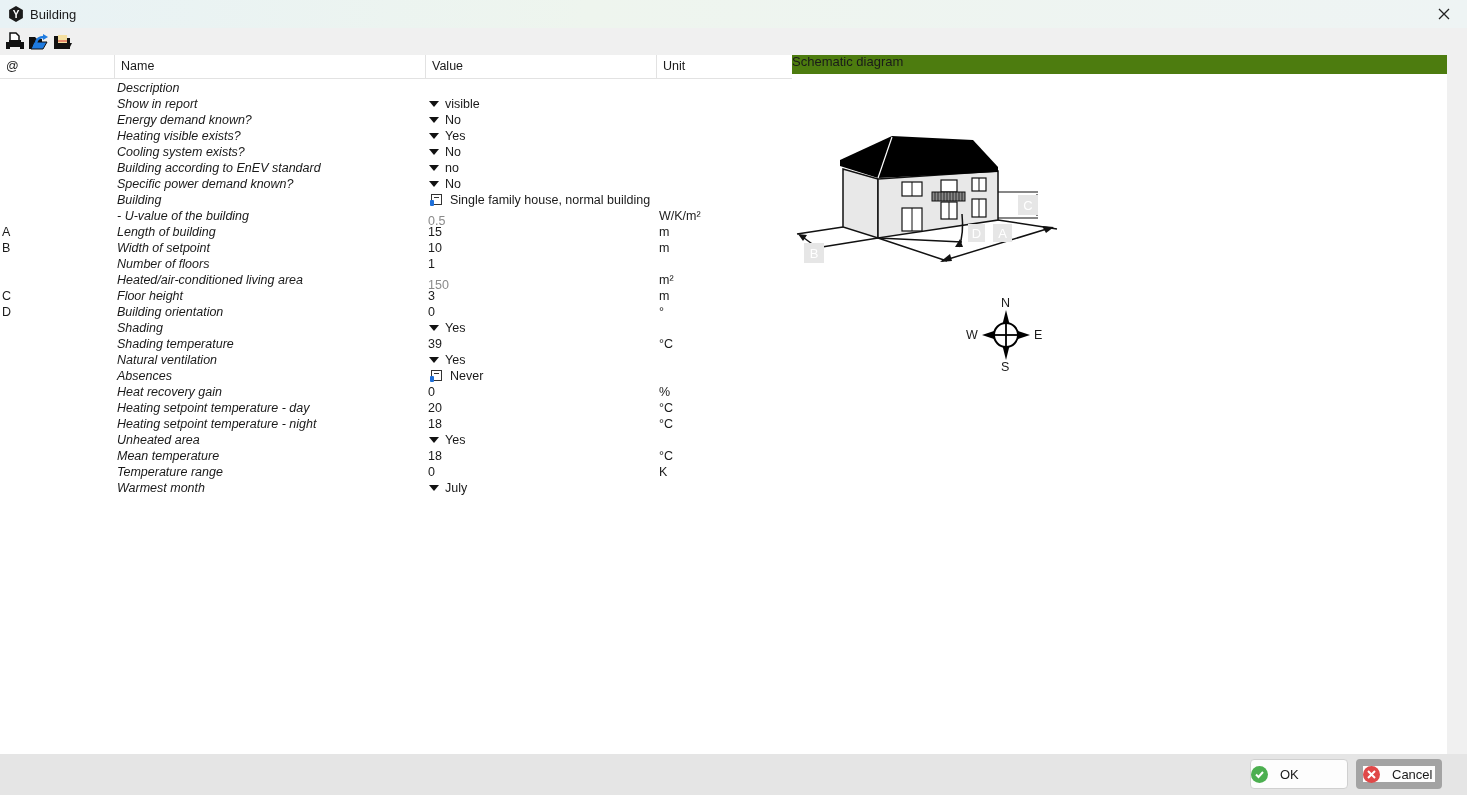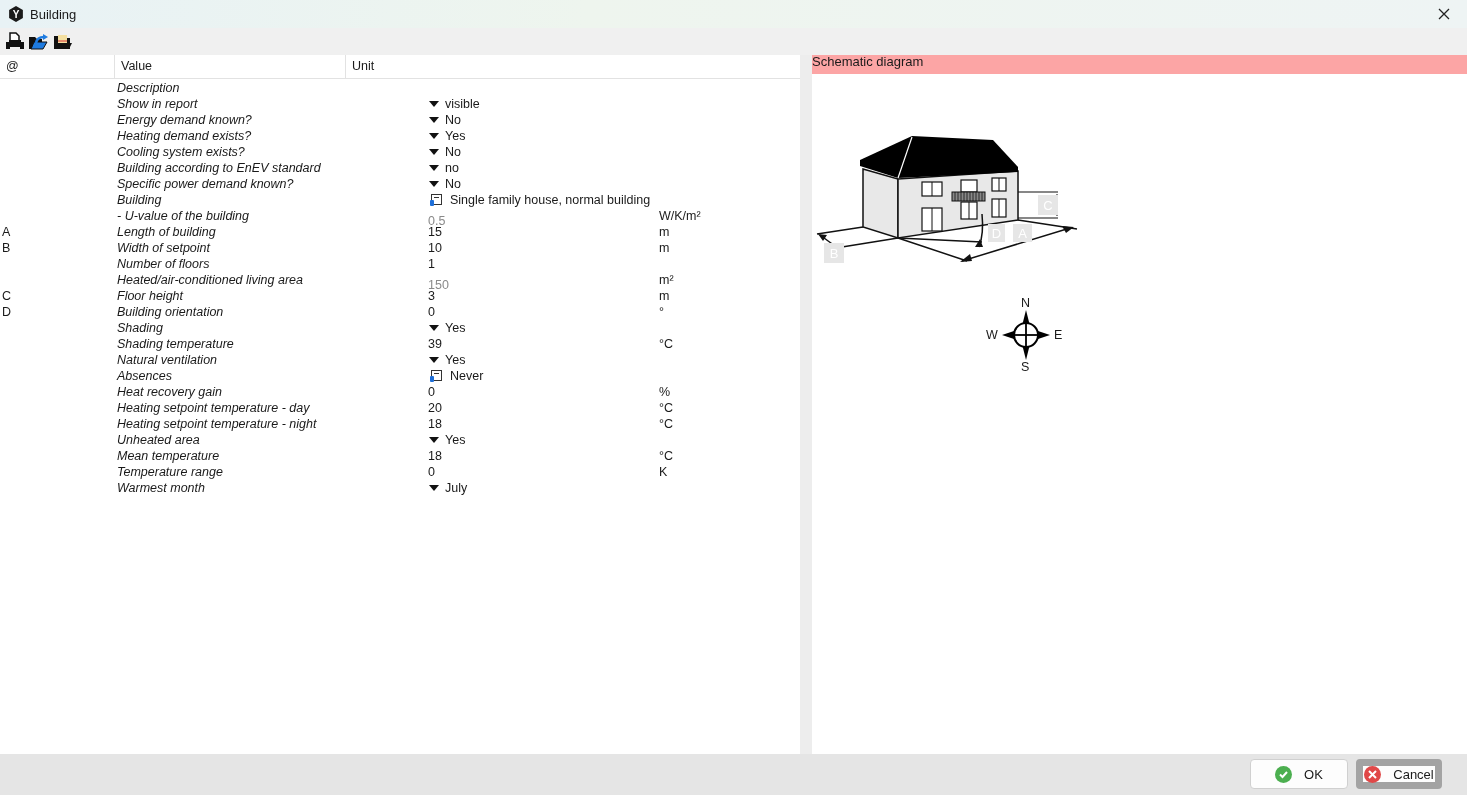--- a/index.html
+++ b/index.html
@@ -57,28 +57,28 @@
     border-top: 6px solid #111; margin-right: 6px; margin-left: 1px; cursor: pointer;
   }
   .sel-icon {
     display: inline-block; width: 12px; height: 12px; position: relative; margin-right: 8px; margin-left: 2px; cursor: pointer;
   }
   .sel-icon .frame { position: absolute; left: 1px; top: 0; width: 11px; height: 11px; border: 1px solid #333; background: #fff; }
   .sel-icon .bar { position: absolute; left: 4px; top: 3px; width: 5px; height: 1px; background: #333; }
   .sel-icon .blue { position: absolute; left: 0; top: 6px; width: 4px; height: 6px; background: #1e6fd9; border-radius: 1px; }
 
   .splitter { position: absolute; left: 800px; top: 55px; width: 12px; height: 699px; background: #ededed; }
-  .right-panel { position: absolute; left: 812px; top: 55px; width: 655px; height: 699px; background: #fca5a5; }
+  .right-panel { position: absolute; left: 792px; top: 55px; width: 655px; height: 699px; background: #4d7c0f; }
   .rp-title { height: 19px; line-height: 13px; padding-top: 0px; font-size: 13px; color: #1a1a1a; }
   .diagram-area { position: absolute; left: 0; top: 19px; width: 655px; height: 680px; background: #fff; }
 
   .footer { position: absolute; left: 0; top: 754px; width: 1467px; height: 41px; background: #e5e5e5; }
   .btn {
     position: absolute; top: 5px; height: 30px; border-radius: 4px; background: #fdfdfd;
-    border: 1px solid #d0d0d0; display: flex; align-items: center; justify-content: center; gap: 12px;
+    border: 1px solid #d0d0d0; display: flex; align-items: center; justify-content: flex-start; gap: 12px;
     font-size: 13px; color: #1a1a1a; cursor: pointer;
   }
   .btn.ok { left: 1250px; width: 98px; }
   .btn.cancel { left: 1356px; width: 86px; border: 7px solid #a3a3a3; }
   .btn-icon { width: 17px; height: 17px; border-radius: 50%; display: flex; align-items: center; justify-content: center; }
 </style>
 </head>
 <body>
 
 <div class="titlebar">
@@ -113,20 +113,21 @@
       <rect x="5" y="3" width="9" height="8" fill="#f4dfa0"></rect>
       <rect x="5" y="8" width="9" height="2" fill="#e58a6a"></rect>
       <path d="M2 17 L5 11 H19 L16 17 Z" fill="#111"></path>
     </svg>
   </div>
 </div>
 
 <div class="left-panel">
   <div class="grid-header">
     <div class="gh-cell" style="width:115px">@</div>
+    <div class="gh-cell" style="width:311px">Name</div>
     <div class="gh-cell" style="width:231px">Value</div>
     <div class="gh-cell" style="width:143px;border-right:none">Unit</div>
   </div>
   <div class="rows" id="rows">
       <div class="row">
         <div class="c-at"></div>
         <div class="c-name">Description</div>
         <div class="c-val">
           <span></span>
         </div>
@@ -145,21 +146,21 @@
         <div class="c-at"></div>
         <div class="c-name">Energy demand known?</div>
         <div class="c-val">
           <span class="dd-arrow"></span>
           <span>No</span>
         </div>
         <div class="c-unit"></div>
       </div>
       <div class="row">
         <div class="c-at"></div>
-        <div class="c-name">Heating demand exists?</div>
+        <div class="c-name">Heating visible exists?</div>
         <div class="c-val">
           <span class="dd-arrow"></span>
           <span>Yes</span>
         </div>
         <div class="c-unit"></div>
       </div>
       <div class="row">
         <div class="c-at"></div>
         <div class="c-name">Cooling system exists?</div>
         <div class="c-val">

